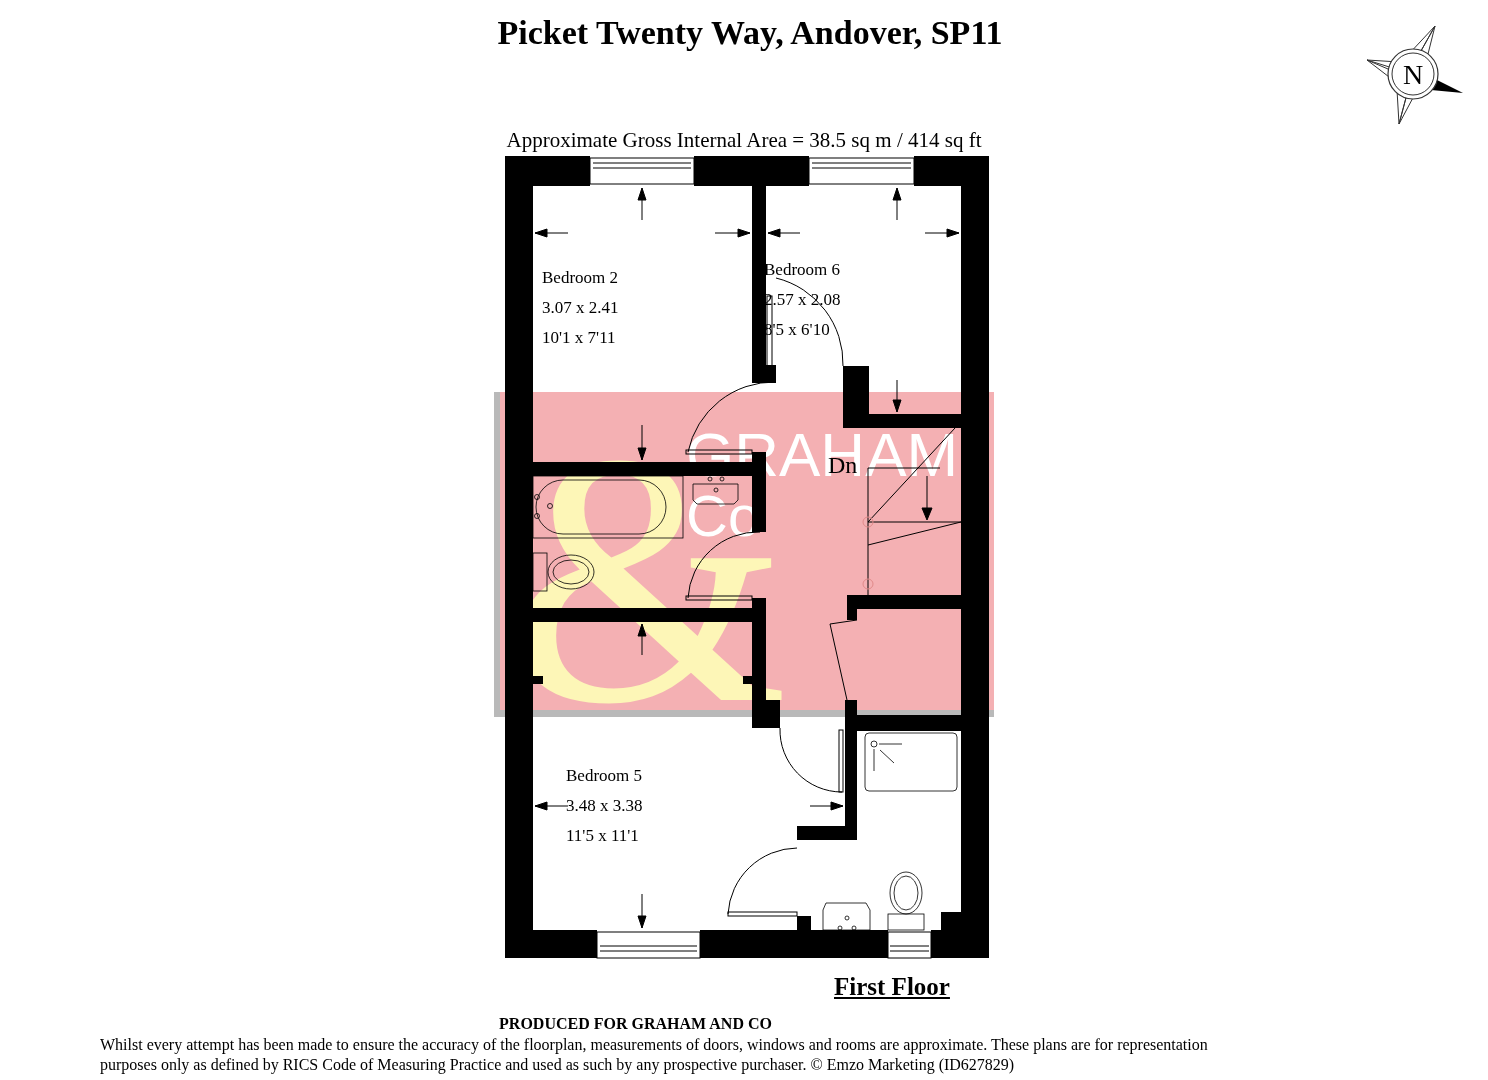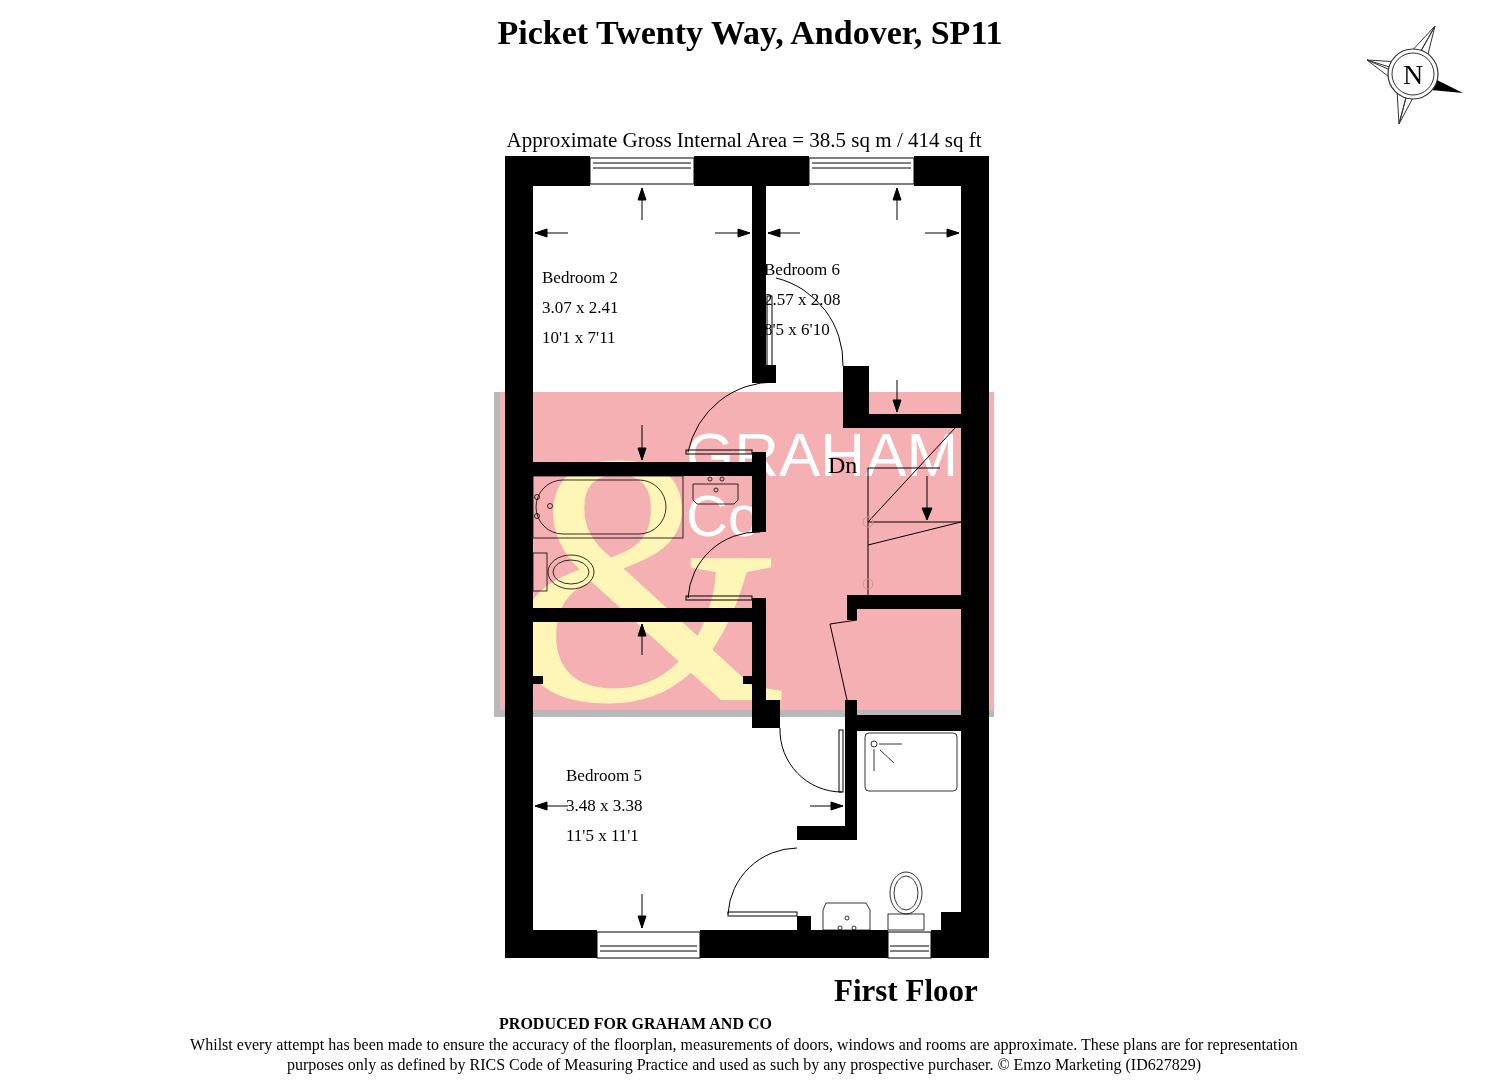--- a/index.html
+++ b/index.html
@@ -3,23 +3,23 @@
 <meta charset="utf-8">
 <style>
   html, body { margin:0; padding:0; background:#ffffff; }
   body { width:1488px; height:1080px; position:relative; overflow:hidden; font-family:"Liberation Serif", serif; color:#000; }
   .title { position:absolute; left:0; width:1500px; top:14px; text-align:center; font-weight:bold; font-size:34px; }
   .subtitle { position:absolute; left:0; width:1488px; top:84px; text-align:center; font-size:21px;margin-top:44px; }
   .compass { position:absolute; left:1355px; top:18px; width:115px; height:110px; }
   .plan { position:absolute; left:0; top:0; width:1488px; height:1080px; }
   .room-label { position:absolute; text-align:left; font-size:17px; line-height:30px; }
   .dn { position:absolute; left:828px; top:452px; font-size:24px; }
-  .floor-label { position:absolute; left:834px; top:973px; font-size:31px; font-weight:bold; }
+  .floor-label { position:absolute; left:834px; top:973px; font-size:25px; font-weight:bold;text-decoration:underline; }
   .produced { position:absolute; left:0; width:1271px; top:1015px; text-align:center; font-weight:bold; font-size:16px; }
-  .disclaimer { position:absolute; left:100px; width:1288px; top:1035px; text-align:center; font-size:16px; line-height:20px; }
+  .disclaimer { position:absolute; left:100px; width:1288px; top:1035px; text-align:left; font-size:16px; line-height:20px; }
 </style>
 </head>
 <body>
 
 <div class="title">Picket Twenty Way, Andover, SP11</div>
 <div class="subtitle">Approximate Gross Internal Area = 38.5 sq m / 414 sq ft</div>
 
 <svg class="compass" viewBox="0 0 115 110">
   <polygon points="80,8 62,40 52,38" fill="none" stroke="#333" stroke-width="1"></polygon>
   <polygon points="80,8 70,48 62,40" fill="none" stroke="#333" stroke-width="1"></polygon>

